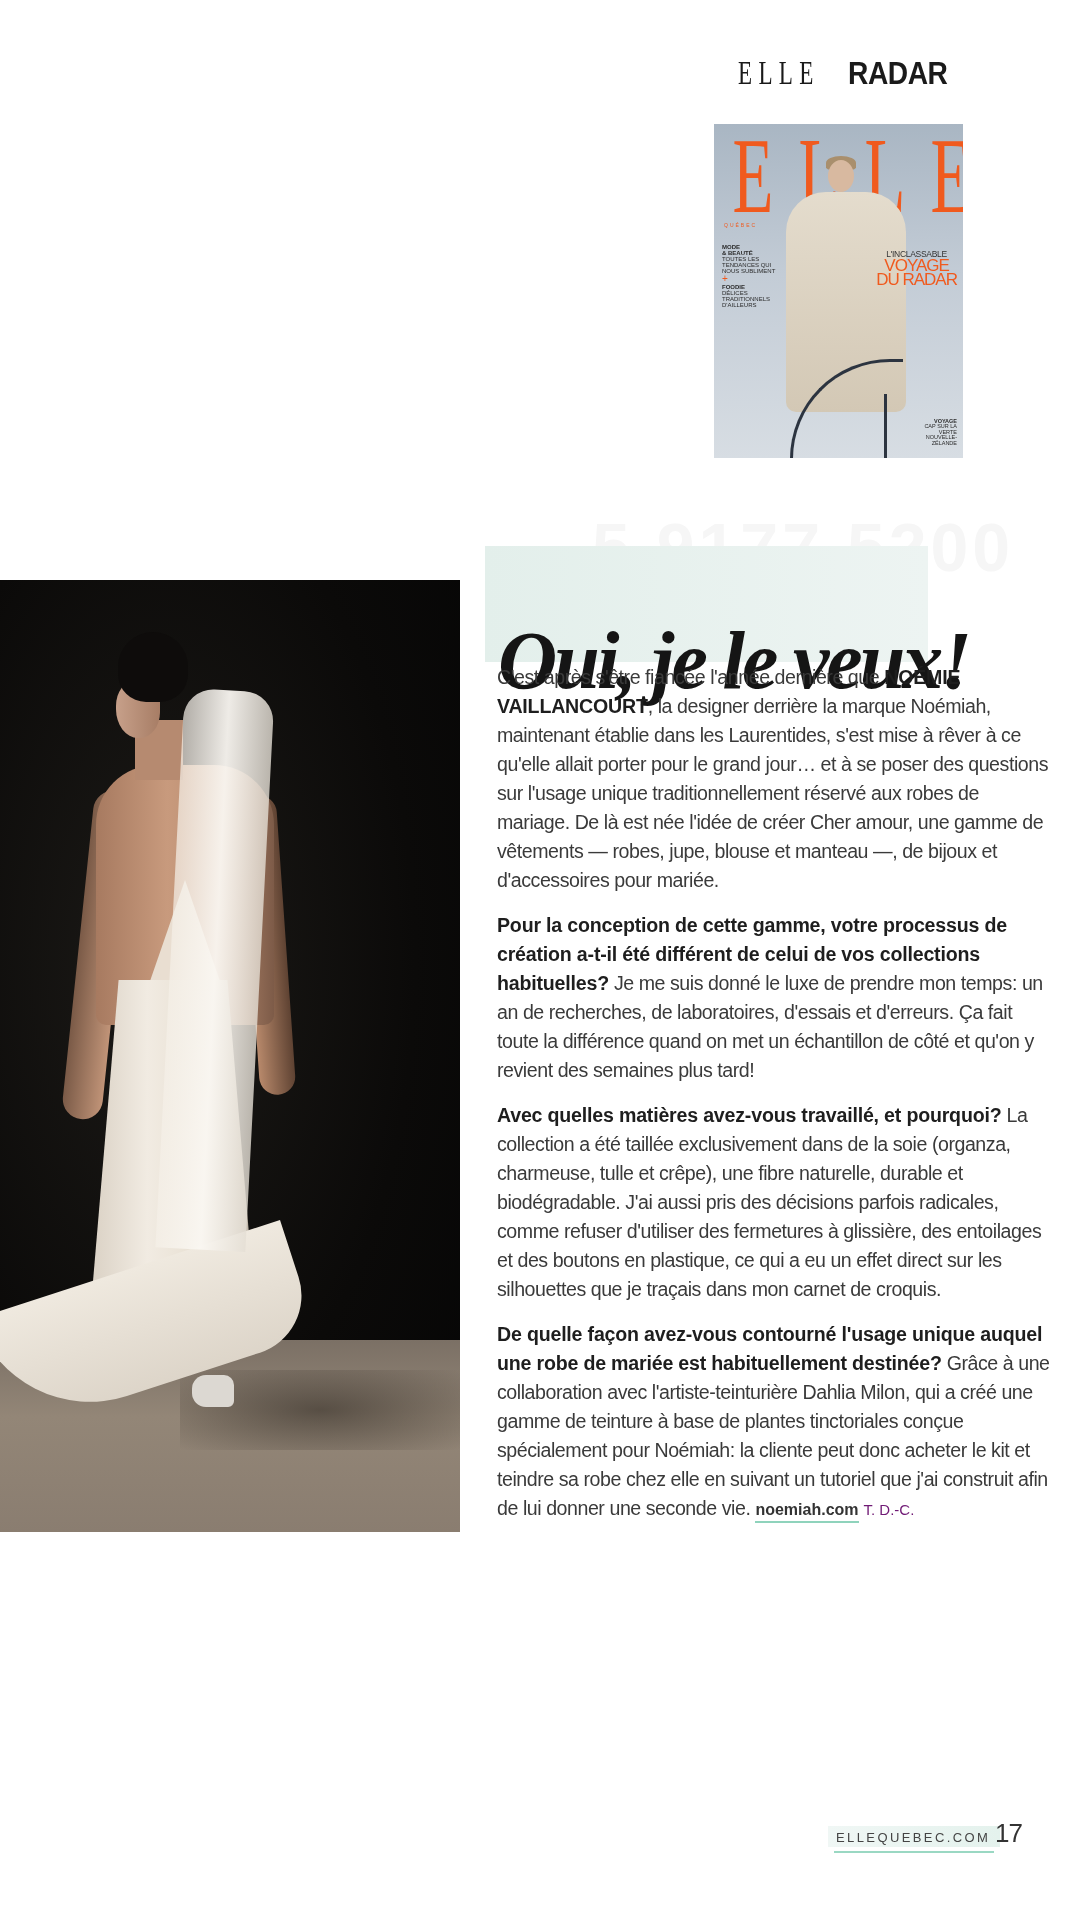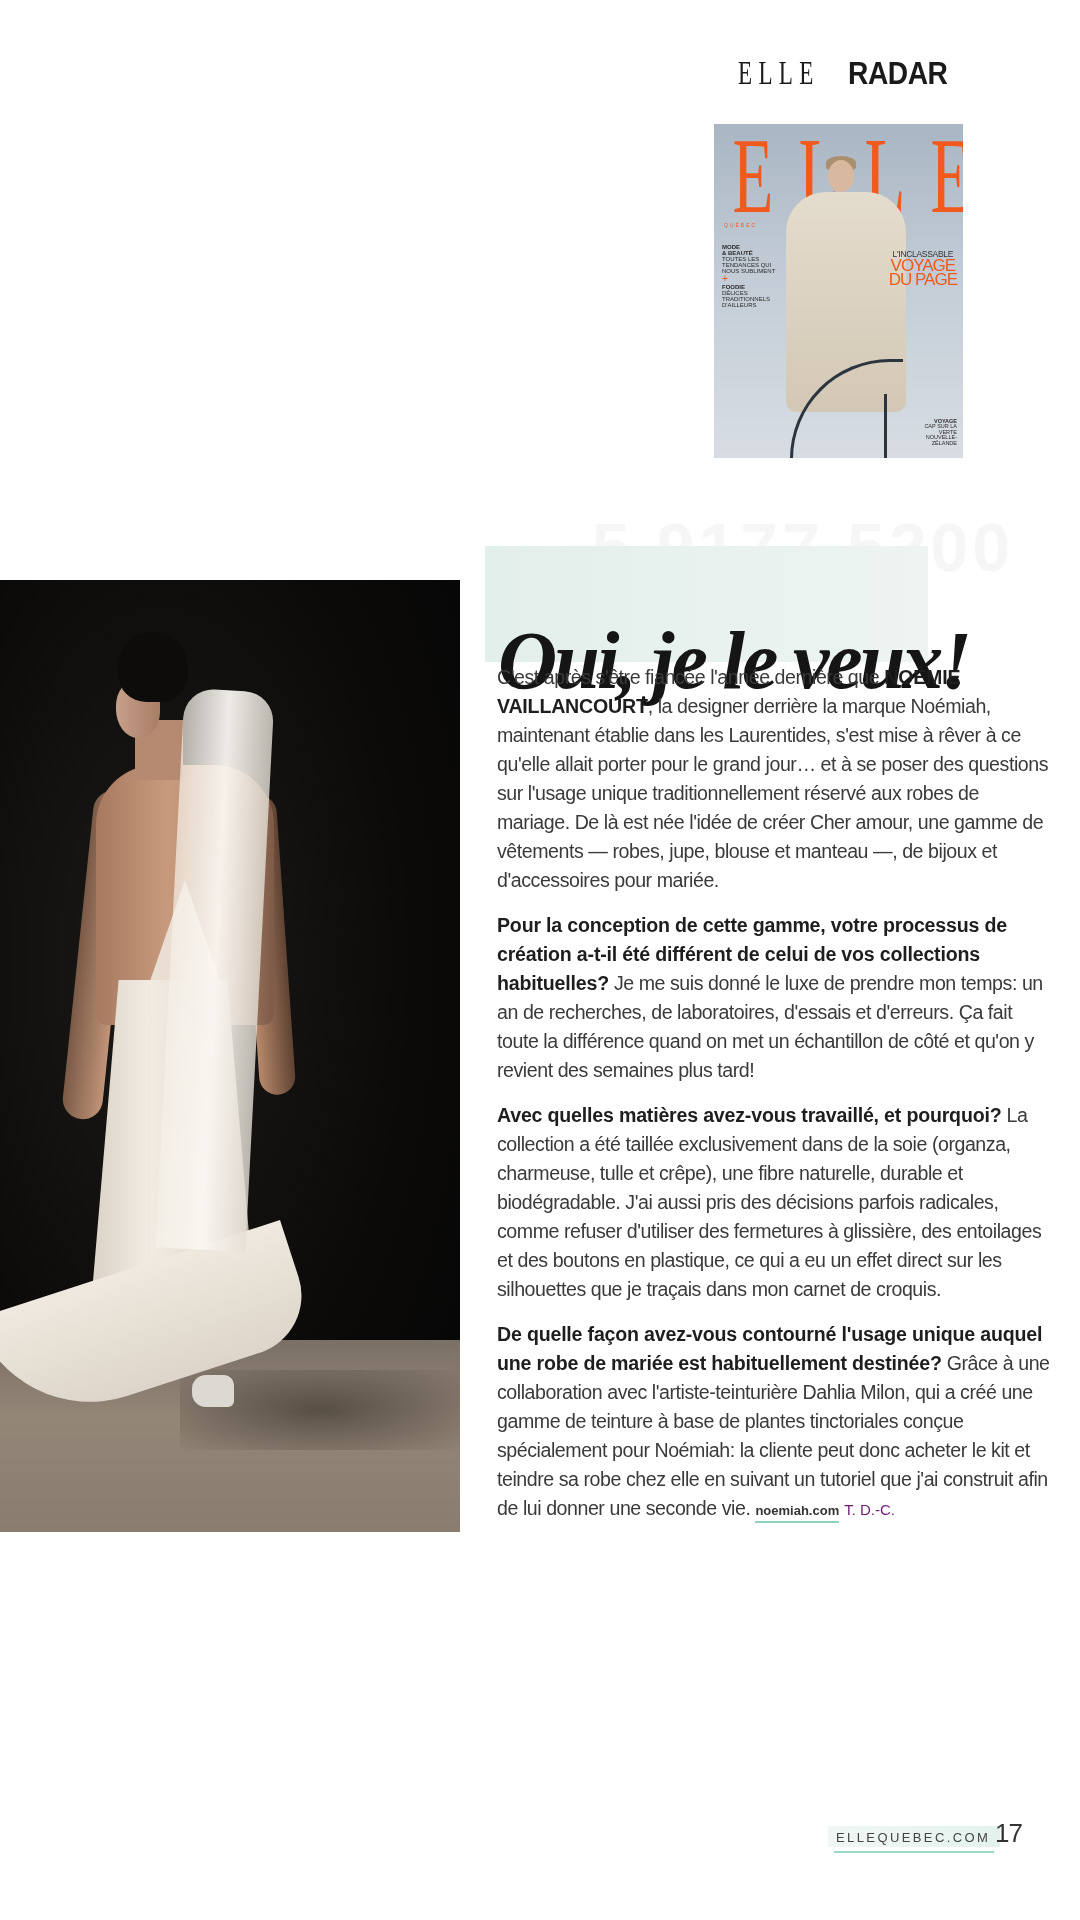--- a/index.html
+++ b/index.html
@@ -54,21 +54,21 @@
   .photo .dress-v { position: absolute; left: 140px; top: 300px; width: 90px; height: 130px; background: #ece5da; clip-path: polygon(0 100%, 100% 100%, 50% 0); opacity: 0.9; }
   .photo .veil { position: absolute; left: 170px; top: 110px; width: 90px; height: 560px; background: linear-gradient(90deg, rgba(245,240,232,0.7), rgba(250,247,242,0.95), rgba(228,222,212,0.8)); border-radius: 30px 30px 0 0; transform: rotate(3deg); }
   .photo .train { position: absolute; left: -40px; top: 640px; width: 320px; height: 120px; background: linear-gradient(180deg,#efe9df,#ddd5c9); border-radius: 0 0 80px 160px; transform: rotate(-18deg); transform-origin: right top; }
   .photo .shoe { position: absolute; left: 192px; top: 795px; width: 42px; height: 32px; background: #dcd8d2; border-radius: 14px 10px 6px 14px; }
 
   
   .article { position: absolute; left: 497px; top: 663px; width: 558px; font-family: Liberation Sans, sans-serif; font-size: 19.6px; line-height: 29px; color: #3a3a3a; letter-spacing: -0.45px; }
   .article p { margin: 0 0 16px 0; }
   .article .q { font-weight: 700; color: #1e1e1e; letter-spacing: -0.2px; }
   .article .name { font-weight: 700; color: #1e1e1e; letter-spacing: -0.2px; }
-  .article .link { font-size: 13px; font-weight: 700; color: #333; border-bottom: 2px solid #8fd3bc; padding-bottom: 3px; letter-spacing: 0; }
+  .article .link { font-size: 16px; font-weight: 700; color: #333; border-bottom: 2px solid #8fd3bc; padding-bottom: 3px; letter-spacing: 0; }
   .article .credit { font-size: 15px; color: #701a75; letter-spacing: 0; }
 
   
   .footer-site { position: absolute; left: 828px; top: 1826px; padding: 4px 10px 2px 8px; font-size: 13px; letter-spacing: 2.4px; color: #444; background: linear-gradient(90deg, #f0f7f5, #e4f2ed); border-radius: 0; }
   .footer-site::after { content: ""; position: absolute; left: 6px; right: 6px; bottom: -6px; height: 2px; background: #9ad8c3; }
   .page-number { position: absolute; left: 995px; top: 1818px; font-size: 26px; color: #333; letter-spacing: -1px; }
 </style>
 </head>
 <body>
 
@@ -96,21 +96,21 @@
     <b>MODE</b>
     <b>&amp; BEAUTÉ</b>
     <span>TOUTES LES TENDANCES QUI NOUS SUBLIMENT</span>
     <div class="plus">+</div>
     <b>FOODIE</b>
     <span>DÉLICES TRADITIONNELS D'AILLEURS</span>
   </div>
   <div class="right-copy">
     <div class="kicker">L'INCLASSABLE</div>
     <div class="name">VOYAGE</div>
-    <div class="name">DU PAGE</div>
+    <div class="name">DU RADAR</div>
   </div>
   <div class="bottom-copy">
     <b>VOYAGE</b>
     <span>CAP SUR LA VERTE NOUVELLE-ZÉLANDE</span>
   </div>
 </div>
 
 <div class="watermark">5 9177 5200</div>
 
 <div class="title-box"></div>

